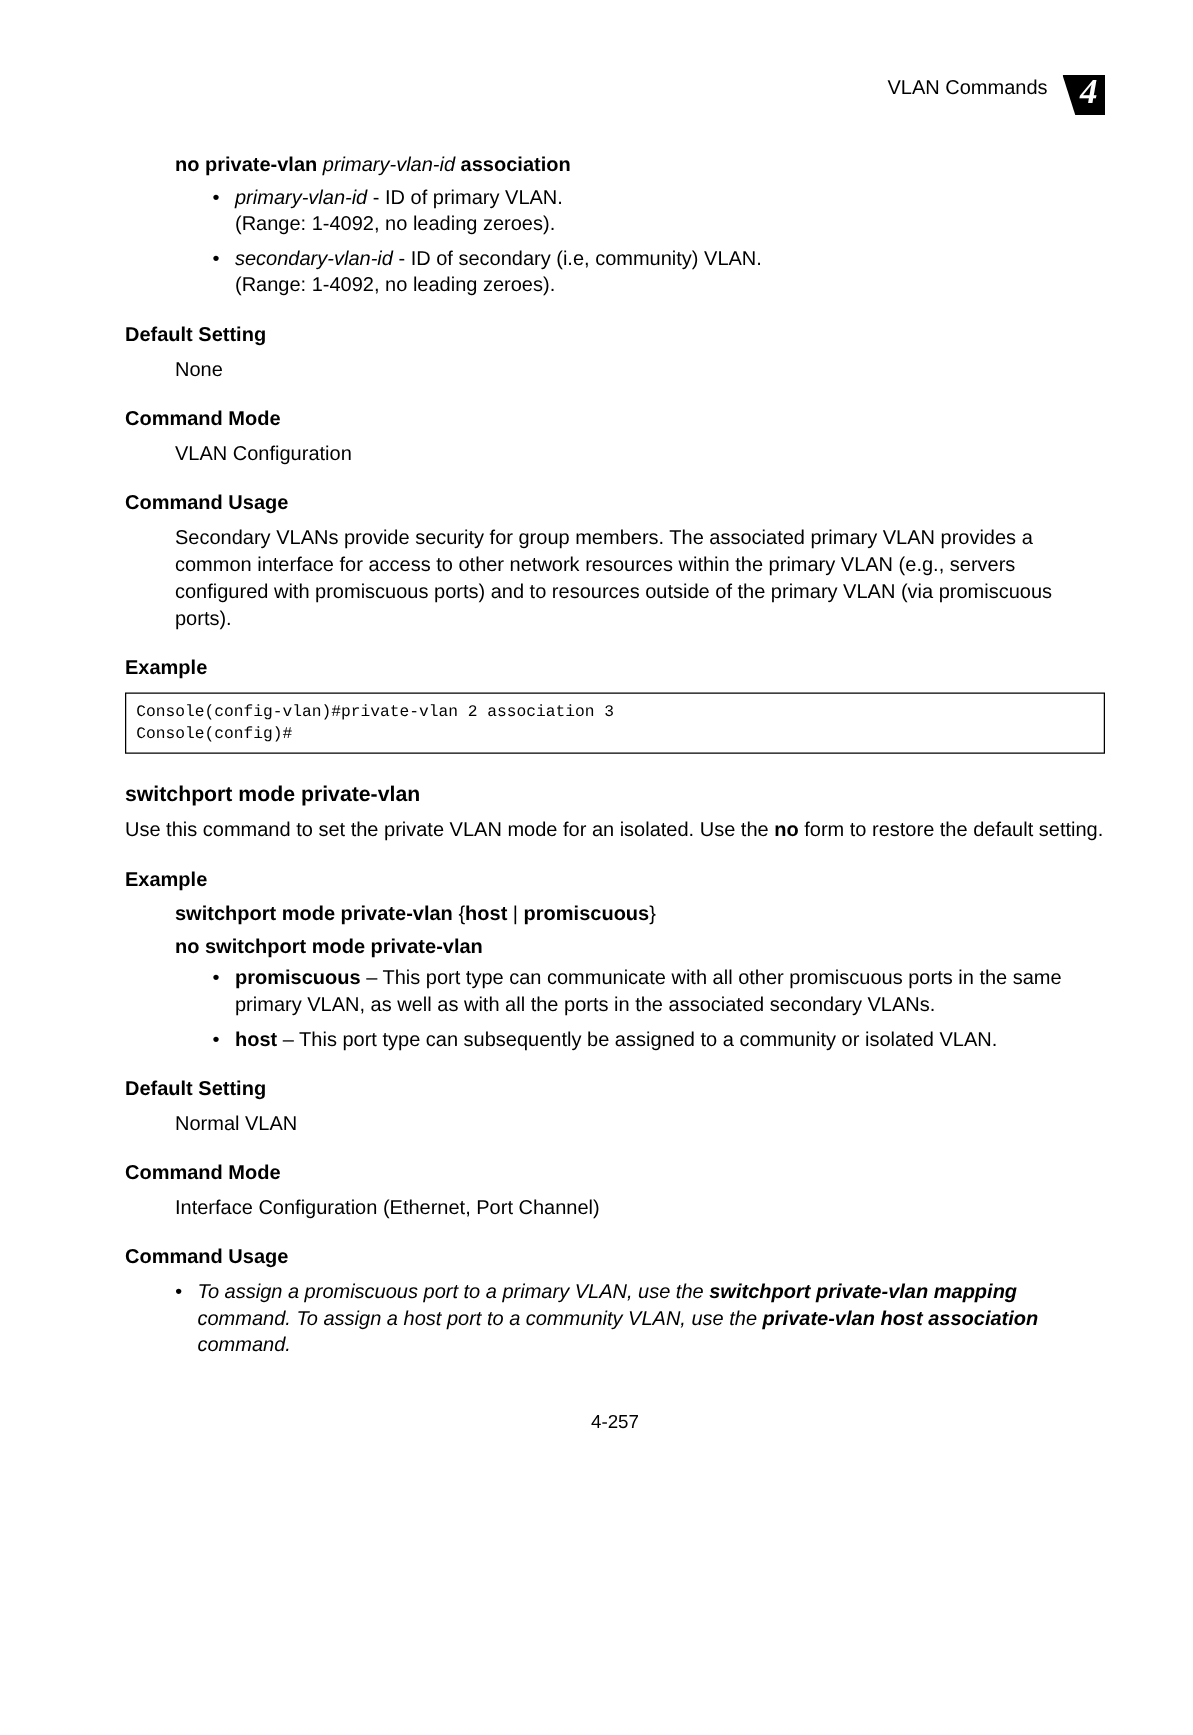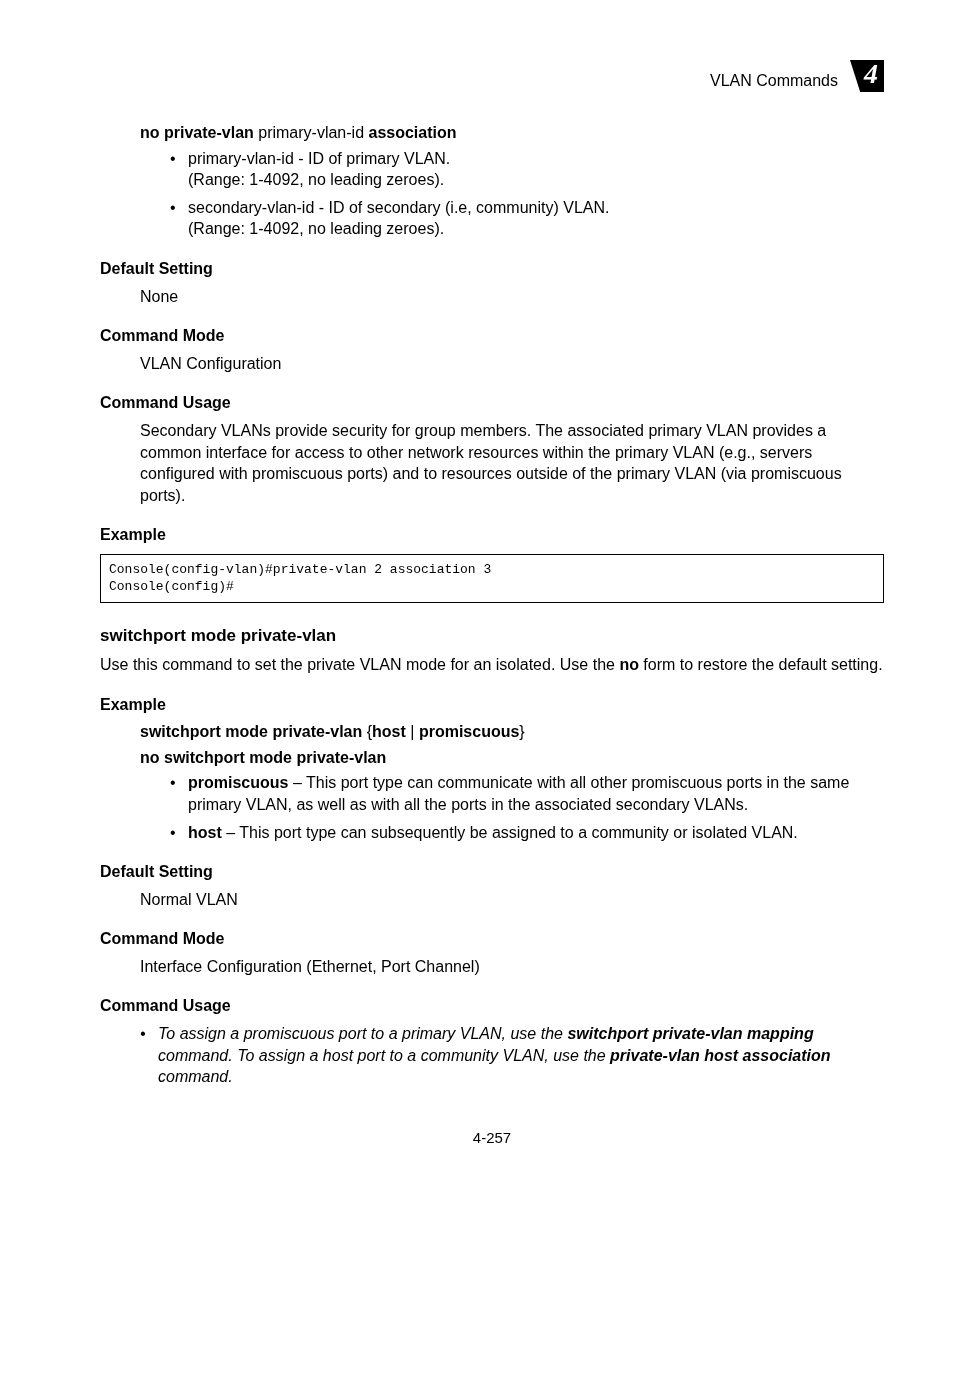--- a/index.html
+++ b/index.html
@@ -9,21 +9,21 @@
     background: #fff;
     margin: 0;
     padding: 60px 70px 40px 100px;
     width: 954px;
     box-sizing: border-box;
     line-height: 1.35;
   }
   .header-bar {
     display: flex;
     justify-content: flex-end;
-    align-items: flex-end;
+    align-items: flex-start;
     gap: 12px;
     margin-bottom: 30px;
   }
   .chapter-num {
     background: #000;
     color: #fff;
     font-weight: bold;
     font-style: italic;
     font-size: 28px;
     padding: 0 6px 4px 14px;
@@ -49,21 +49,21 @@
     position: relative;
     padding-left: 18px;
     margin-bottom: 6px;
   }
   .bullet-list li::before {
     content: "•";
     position: absolute;
     left: 0;
     top: 0;
   }
-  .italic { }
+  .italic { font-style: italic; }
   .bold { font-weight: bold; }
   .para-indent {
     margin-left: 40px;
     margin-top: 4px;
     margin-bottom: 8px;
   }
   .codebox {
     border: 1px solid #000;
     font-family: "Courier New", monospace;
     font-size: 13px;

